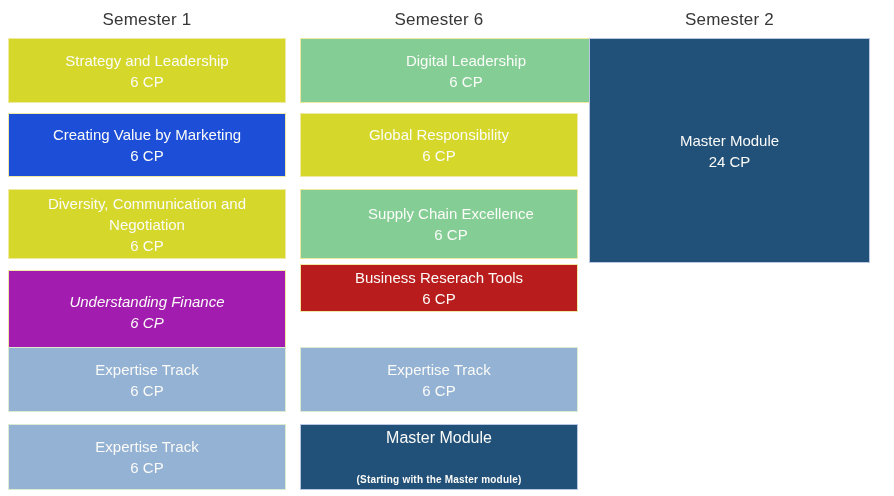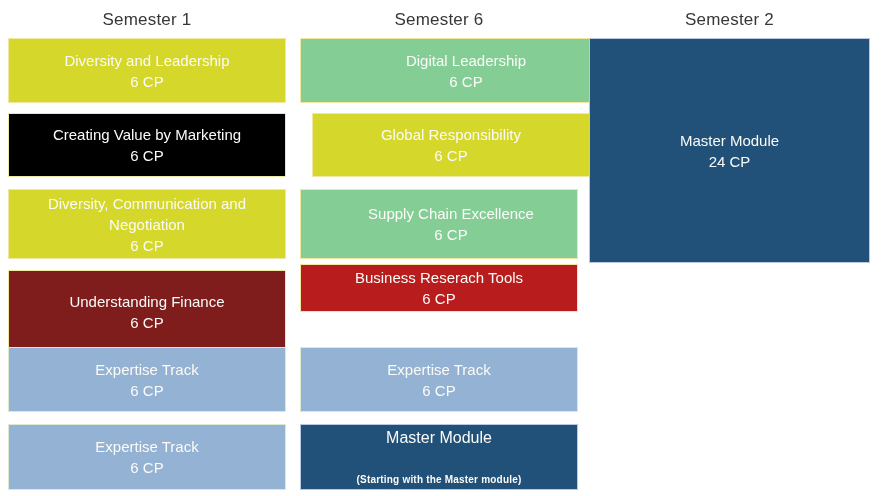--- a/index.html
+++ b/index.html
@@ -47,49 +47,49 @@
   .b-blue{border:1px solid #dceacf;}
   .b-navy{border:1px solid #b9c8e2;}
   .navy-title{font-size:16px;line-height:22px;}
 </style>
 </head>
 <body>
 
 <div class="canvas" id="canvas">
     <div class="sem-header" style="left: 8px; width: 278px; color: rgb(55, 55, 55);">Semester 1</div>
     <div class="module b-yellow" style="left: 8px; width: 278px; top: 38px; height: 65px; background: rgb(213, 215, 43); color: rgb(251, 251, 248);">
-      <div class="m-title">Diversity and Leadership</div>
+      <div class="m-title">Strategy and Leadership</div>
       <div class="m-credits">6 CP</div>
     </div>
-    <div class="module b-green" style="left: 8px; width: 278px; top: 113px; height: 64px; background: #000000; color: rgb(251, 251, 248);">
+    <div class="module b-green" style="left: 8px; width: 278px; top: 113px; height: 64px; background: #1d4ed8; color: rgb(251, 251, 248);">
       <div class="m-title">Creating Value by Marketing</div>
       <div class="m-credits">6 CP</div>
     </div>
     <div class="module b-yellow" style="left: 8px; width: 278px; top: 189px; height: 70px; background: rgb(213, 215, 43); color: rgb(251, 251, 248);">
       <div class="m-title">Diversity, Communication and Negotiation</div>
       <div class="m-credits">6 CP</div>
     </div>
-    <div class="module b-green" style="left: 8px; width: 278px; top: 270px; height: 84px; background: #7f1d1d; color: rgb(251, 251, 248);">
+    <div class="module b-green" style="left: 8px; width: 278px; top: 270px; height: 84px; background: #a21caf; color: rgb(251, 251, 248); font-style: italic;">
       <div class="m-title">Understanding Finance</div>
       <div class="m-credits">6 CP</div>
     </div>
     <div class="module b-blue" style="left: 8px; width: 278px; top: 347px; height: 65px; background: rgb(148, 178, 212); color: rgb(251, 251, 248);">
       <div class="m-title">Expertise Track</div>
       <div class="m-credits">6 CP</div>
     </div>
     <div class="module b-blue" style="left: 8px; width: 278px; top: 424px; height: 66px; background: rgb(148, 178, 212); color: rgb(251, 251, 248);">
       <div class="m-title">Expertise Track</div>
       <div class="m-credits">6 CP</div>
     </div>
     <div class="sem-header" style="left: 300px; width: 278px; color: rgb(55, 55, 55);">Semester 6</div>
     <div class="module b-green" style="left: 300px; width: 332px; top: 38px; height: 65px; background: rgb(132, 206, 150); color: rgb(251, 251, 248);">
       <div class="m-title">Digital Leadership</div>
       <div class="m-credits">6 CP</div>
     </div>
-    <div class="module b-yellow" style="left: 300px; width: 278px; top: 113px; height: 64px; background: rgb(213, 215, 43); color: rgb(251, 251, 248); margin-left: 12px;">
+    <div class="module b-yellow" style="left: 300px; width: 278px; top: 113px; height: 64px; background: rgb(213, 215, 43); color: rgb(251, 251, 248);">
       <div class="m-title">Global Responsibility</div>
       <div class="m-credits">6 CP</div>
     </div>
     <div class="module b-green" style="left: 300px; width: 278px; top: 189px; height: 70px; background: rgb(132, 206, 150); color: rgb(251, 251, 248); padding-left: 40px;">
       <div class="m-title">Supply Chain Excellence</div>
       <div class="m-credits">6 CP</div>
     </div>
     <div class="module b-green" style="left: 300px; width: 278px; top: 264px; height: 48px; background: #b91c1c; color: rgb(251, 251, 248);">
       <div class="m-title">Business Reserach Tools</div>
       <div class="m-credits">6 CP</div>

